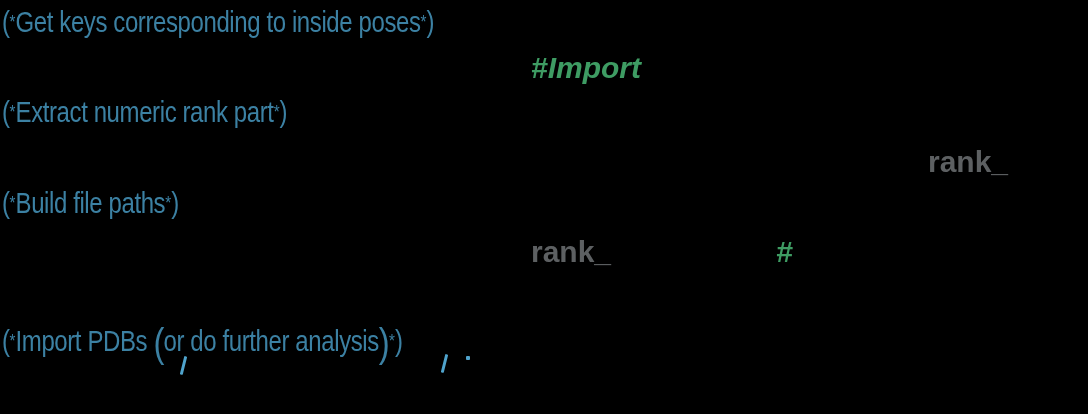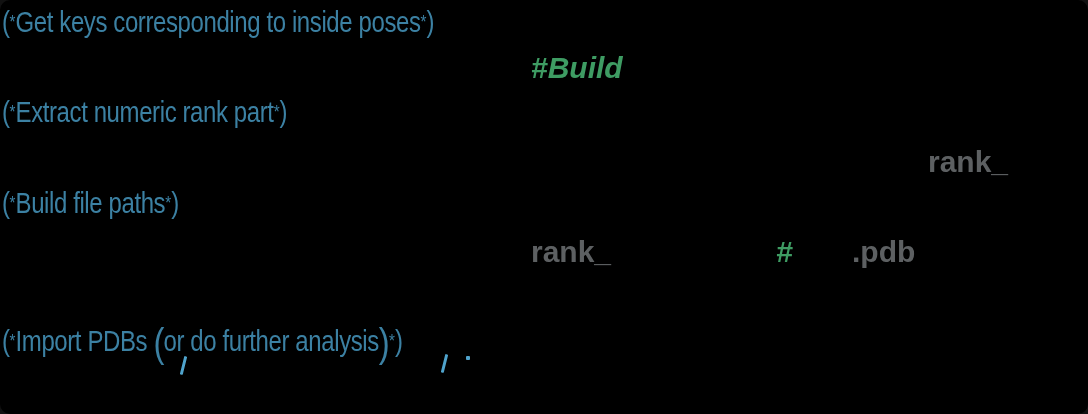--- a/index.html
+++ b/index.html
@@ -9,21 +9,20 @@
     --gray:#5D6062;
     --cursor-blue:#4FA3CC;
   }
   html,body{margin:0;padding:0;background:#111;}
   #canvas{
     position:relative;
     width:1088px;height:414px;
     background:var(--bg);
     overflow:hidden;
     font-family:"Liberation Sans",sans-serif;
-    border-radius:10px;
   }
   .abs{position:absolute;line-height:1.1;}
   .comment{
     color:var(--comment);
     font-size:30px;
     letter-spacing:-0.5px;
     transform:scaleX(0.80);
     transform-origin:left top;
     white-space:pre;
   }
@@ -58,31 +57,30 @@
     border-radius:1px;
   }
 </style>
 </head>
 <body>
 
 <div id="canvas">
 
   <div class="abs comment" style="left:2px;top:5px;"><span>(</span><span class="star">*</span><span>Get keys corresponding to inside poses</span><span class="star">*</span><span>)</span></div>
 
-  <div class="abs tok tok-green" style="left:531px;top:51px;">#Build</div>
+  <div class="abs tok tok-green" style="left:531px;top:51px;">#Import</div>
 
   <div class="abs comment" style="left:2px;top:95px;"><span>(</span><span class="star">*</span><span>Extract numeric rank part</span><span class="star">*</span><span>)</span></div>
 
   <div class="abs tok tok-gray" style="left:928px;top:145px;">rank_</div>
 
   <div class="abs comment" style="left:2px;top:186px;"><span>(</span><span class="star">*</span><span>Build file paths</span><span class="star">*</span><span>)</span></div>
 
   <div class="abs tok tok-gray" style="left:531px;top:235px;">rank_</div>
   <div class="abs tok tok-green" style="left:776px;top:235px;">#</div>
-  <div class="abs tok tok-gray" style="left:852px;top:235px;">.pdb</div>
 
   <div class="abs comment" style="left:2px;top:321px;"><span>(</span><span class="star">*</span><span>Import PDBs </span><span class="big-paren">(</span><span>or do further analysis</span><span class="big-paren">)</span><span class="star">*</span><span>)</span></div>
 
   <div class="clip-stroke" style="left:182px;top:356px;transform:rotate(14deg);"></div>
   <div class="clip-stroke" style="left:443px;top:354px;transform:rotate(14deg);"></div>
   <div class="clip-dot" style="left:466px;top:356px;"></div>
 
 </div>
 
 </body></html>

